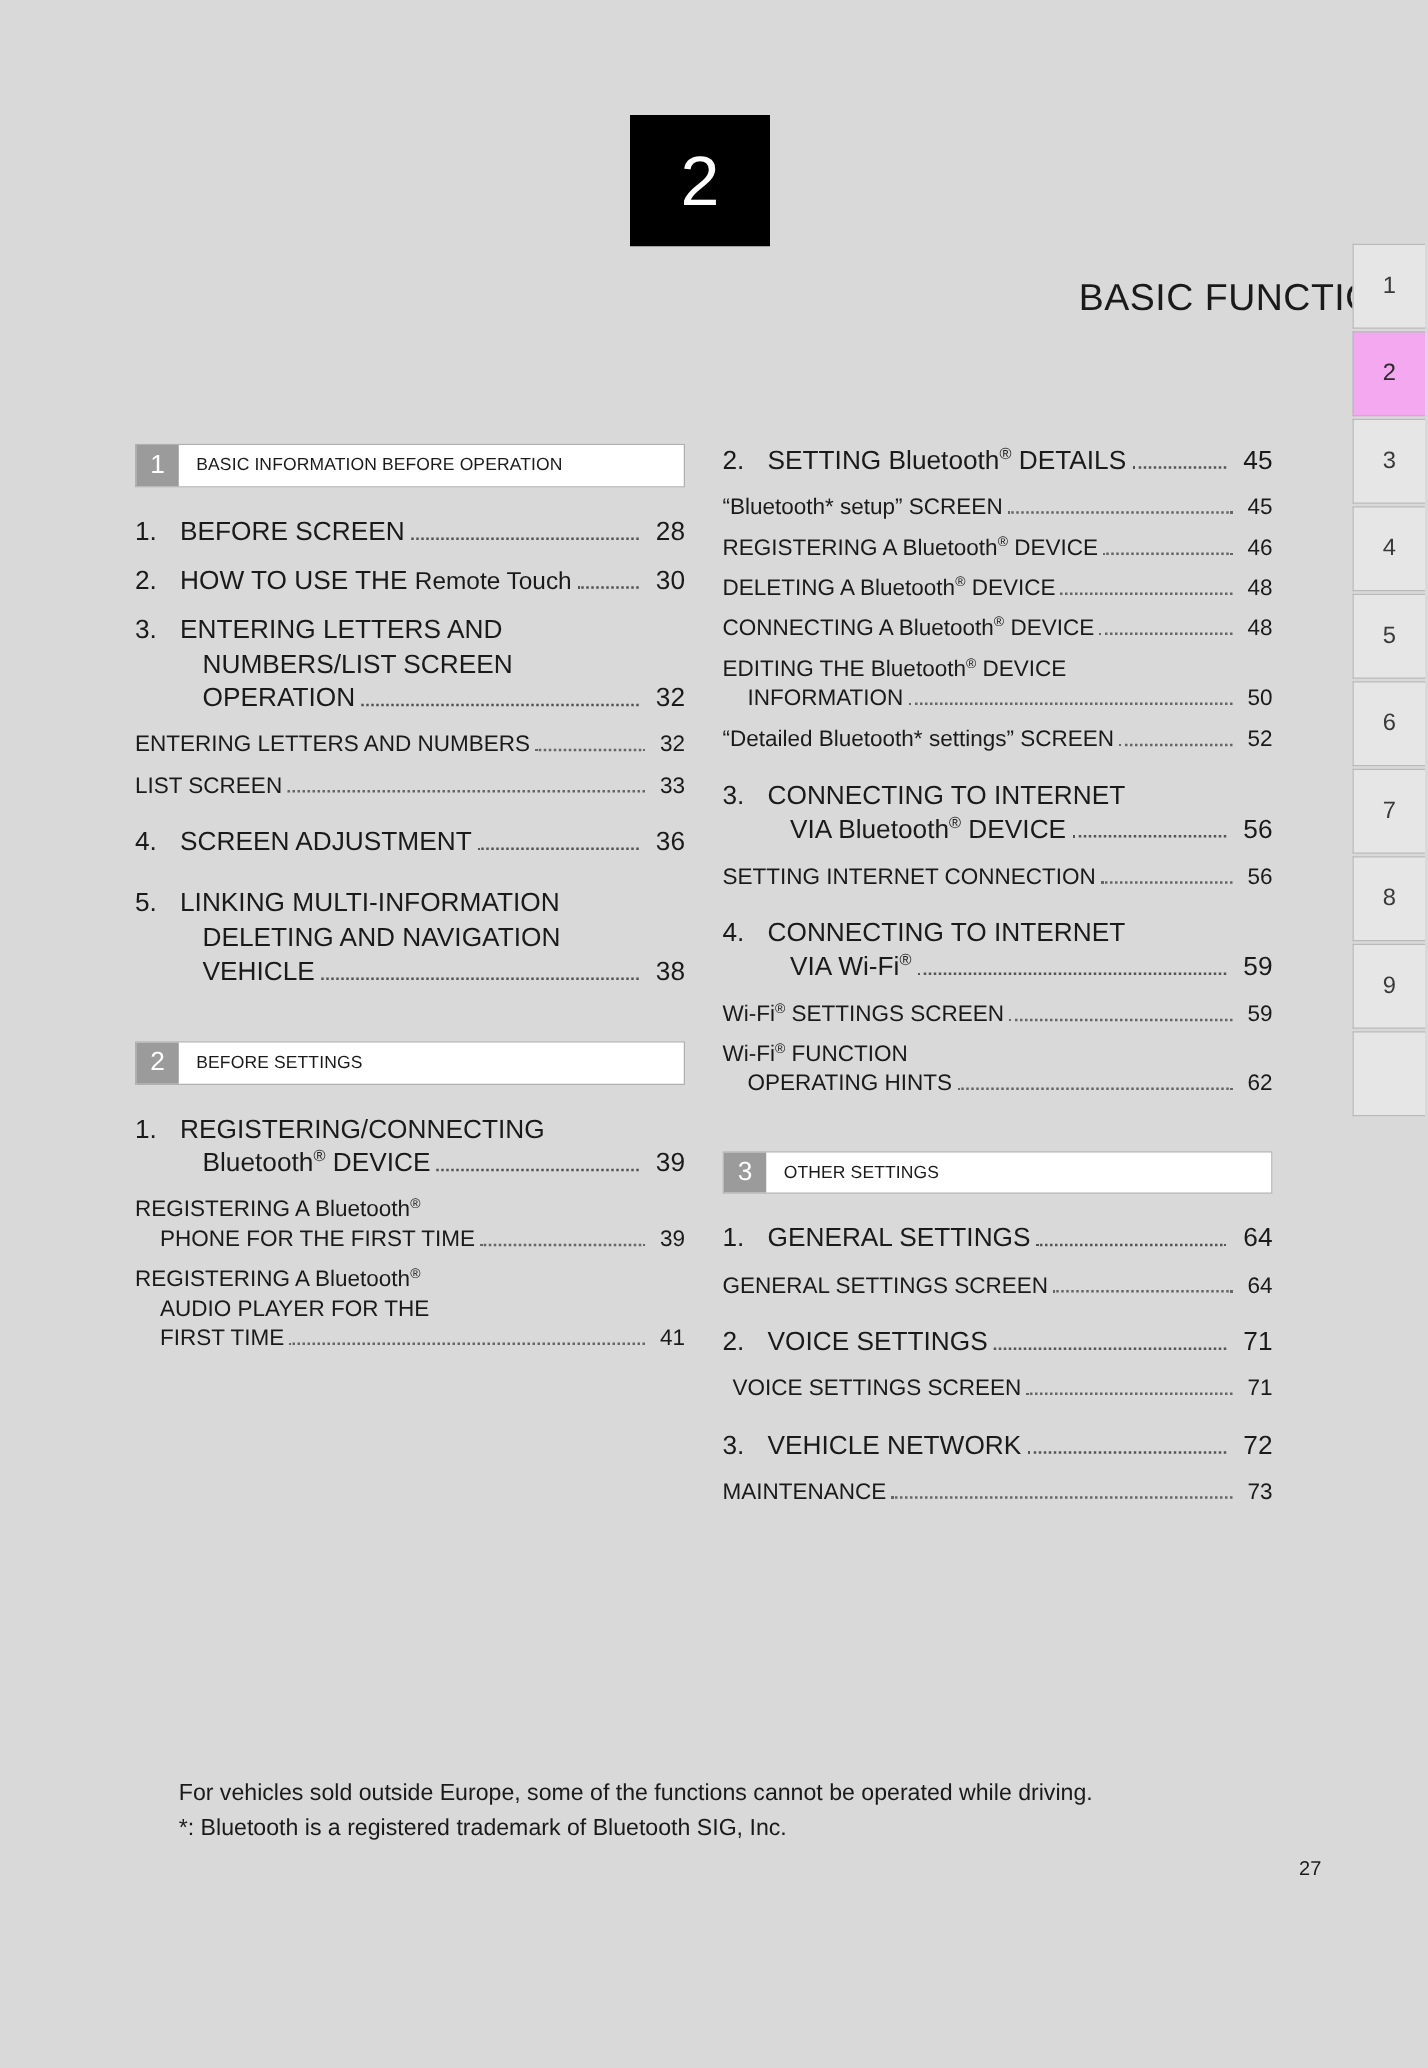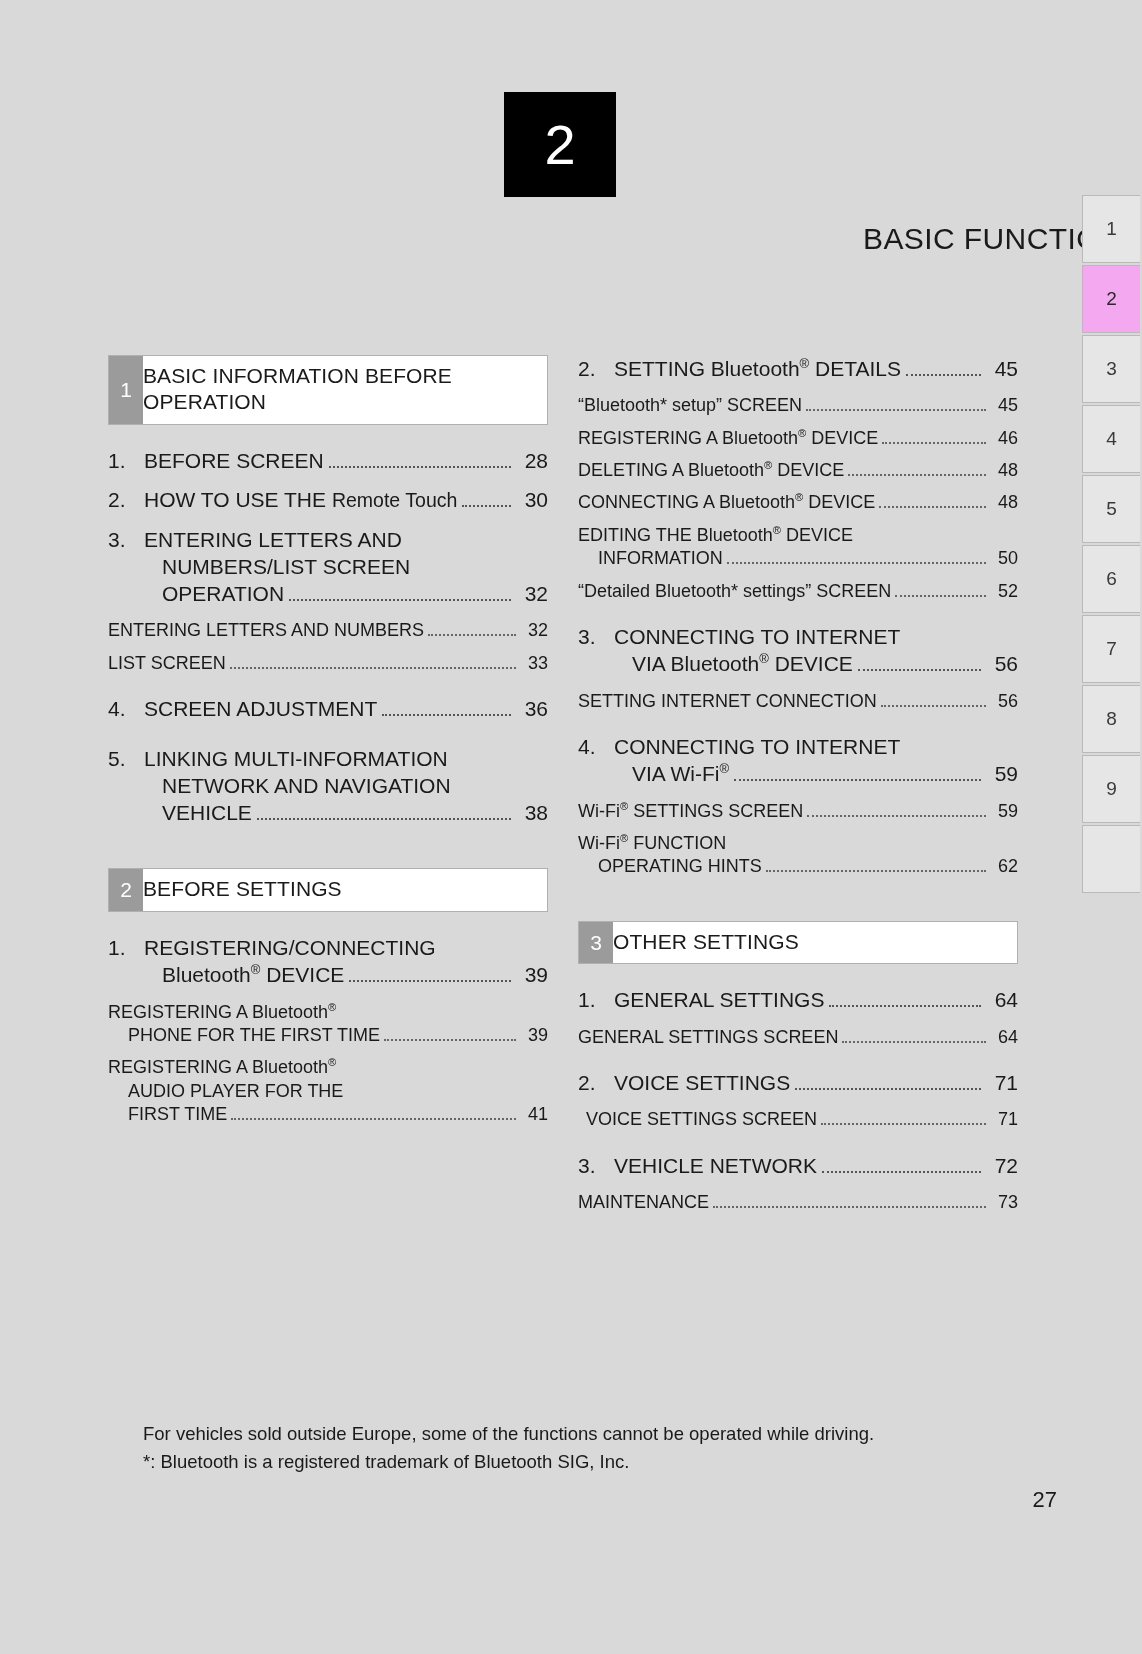--- a/index.html
+++ b/index.html
@@ -95,22 +95,22 @@
     width: 34px;
     min-width: 34px;
     background: #9b9b9b;
     color: #fff;
     font-size: 21px;
     display: flex;
     align-items: center;
     justify-content: center;
   }
   .sec-name {
-    padding: 7px 10px 8px 0;
-    font-size: 21px;
+    padding: 7px 10px 8px 14px;
+    font-size: 14px;
     line-height: 1.26;
     letter-spacing: 0.1px;
   }
 
   
   .l1 {
     display: flex;
     align-items: flex-start;
     font-size: 21px;
     margin: 0 0 12px 0;
@@ -171,21 +171,21 @@
     left: 143px;
     top: 1420px;
     width: 860px;
     font-size: 18.5px;
     line-height: 1.5;
   }
   .pagenum {
     position: absolute;
     right: 85px;
     top: 1487px;
-    font-size: 22px;
+    font-size: 16px;
   }
 </style>
 </head>
 <body>
 
 <div class="page">
 
   <div class="chapter-box">
     <span>2</span>
   </div>
@@ -278,21 +278,21 @@
         <span class="txt">SCREEN ADJUSTMENT</span>
         <span class="dots"></span>
         <span class="pg">36</span>
       </div>
     </div>
 
     <div class="l1" style="margin-top:22px">
       <div class="num">5.</div>
       <div class="txtwrap" style="flex-wrap:wrap">
         <span class="txt" style="width:100%">LINKING MULTI-INFORMATION</span>
-        <span class="txt" style="width:100%; padding-left:18px">NETWORK AND NAVIGATION</span>
+        <span class="txt" style="width:100%; padding-left:18px">DELETING AND NAVIGATION</span>
         <span class="txt" style="padding-left:18px">VEHICLE</span>
         <span class="dots"></span>
         <span class="pg">38</span>
       </div>
     </div>
 
     <div class="sec-head" style="margin-top:42px">
       <div class="sec-num">2</div>
       <div class="sec-name">BEFORE SETTINGS</div>
     </div>

